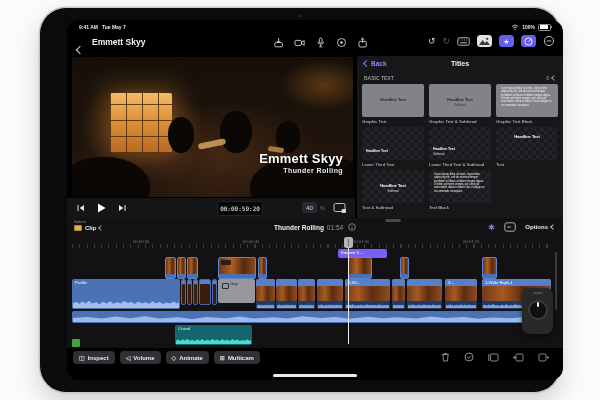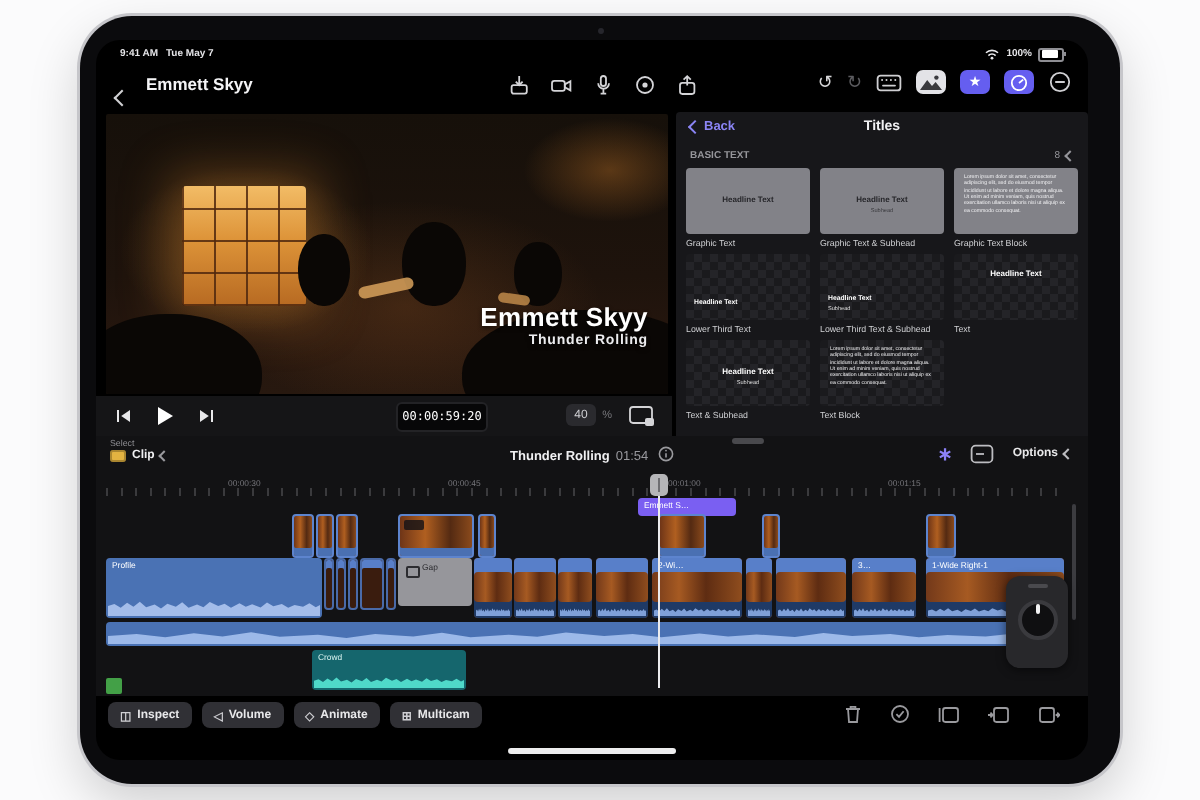--- a/index.html
+++ b/index.html
@@ -1,19 +1,19 @@
 <!DOCTYPE html>
 <html><head>
 <meta charset="utf-8">
 <style>
   html,body{margin:0;padding:0}
   body{width:600px;height:400px;background:#fbfbfc;font-family:"Liberation Sans",sans-serif;position:relative;overflow:hidden;-webkit-font-smoothing:antialiased}
   .device{position:absolute;left:40px;top:8px;width:520px;height:384px;background:#0b0b0d;border-radius:26px;box-shadow:0 0 0 1.5px #c6c6ca,0 10px 26px rgba(0,0,0,.18)}
   .cam{position:absolute;left:50%;top:6px;width:3px;height:3px;margin-left:-1px;border-radius:50%;background:#26262c}
-  .screen{position:absolute;left:8px;top:12px;width:496px;height:360px;background:#000;border-radius:12px;overflow:hidden}
+  .screen{position:absolute;left:27px;top:12px;width:496px;height:360px;background:#000;border-radius:12px;overflow:hidden}
 
   
   .statusbar{position:absolute;left:0;top:0;right:0;height:11px;display:flex;justify-content:space-between;align-items:center;padding:3px 12px 0;box-sizing:border-box;color:#e6e6e9;font-size:5px;font-weight:bold}
   .st-left span{margin-right:4px}
   .st-right{display:flex;align-items:center;gap:3px}
   .batt{width:11px;height:5px;border:1px solid #8e8e93;border-radius:1.5px;position:relative}
   .batt::before{content:"";position:absolute;left:.5px;top:.5px;bottom:.5px;width:8.5px;background:#fff;border-radius:.5px}
   .batt::after{content:"";position:absolute;right:-2px;top:1px;width:1px;height:2px;background:#8e8e93}
 
   

